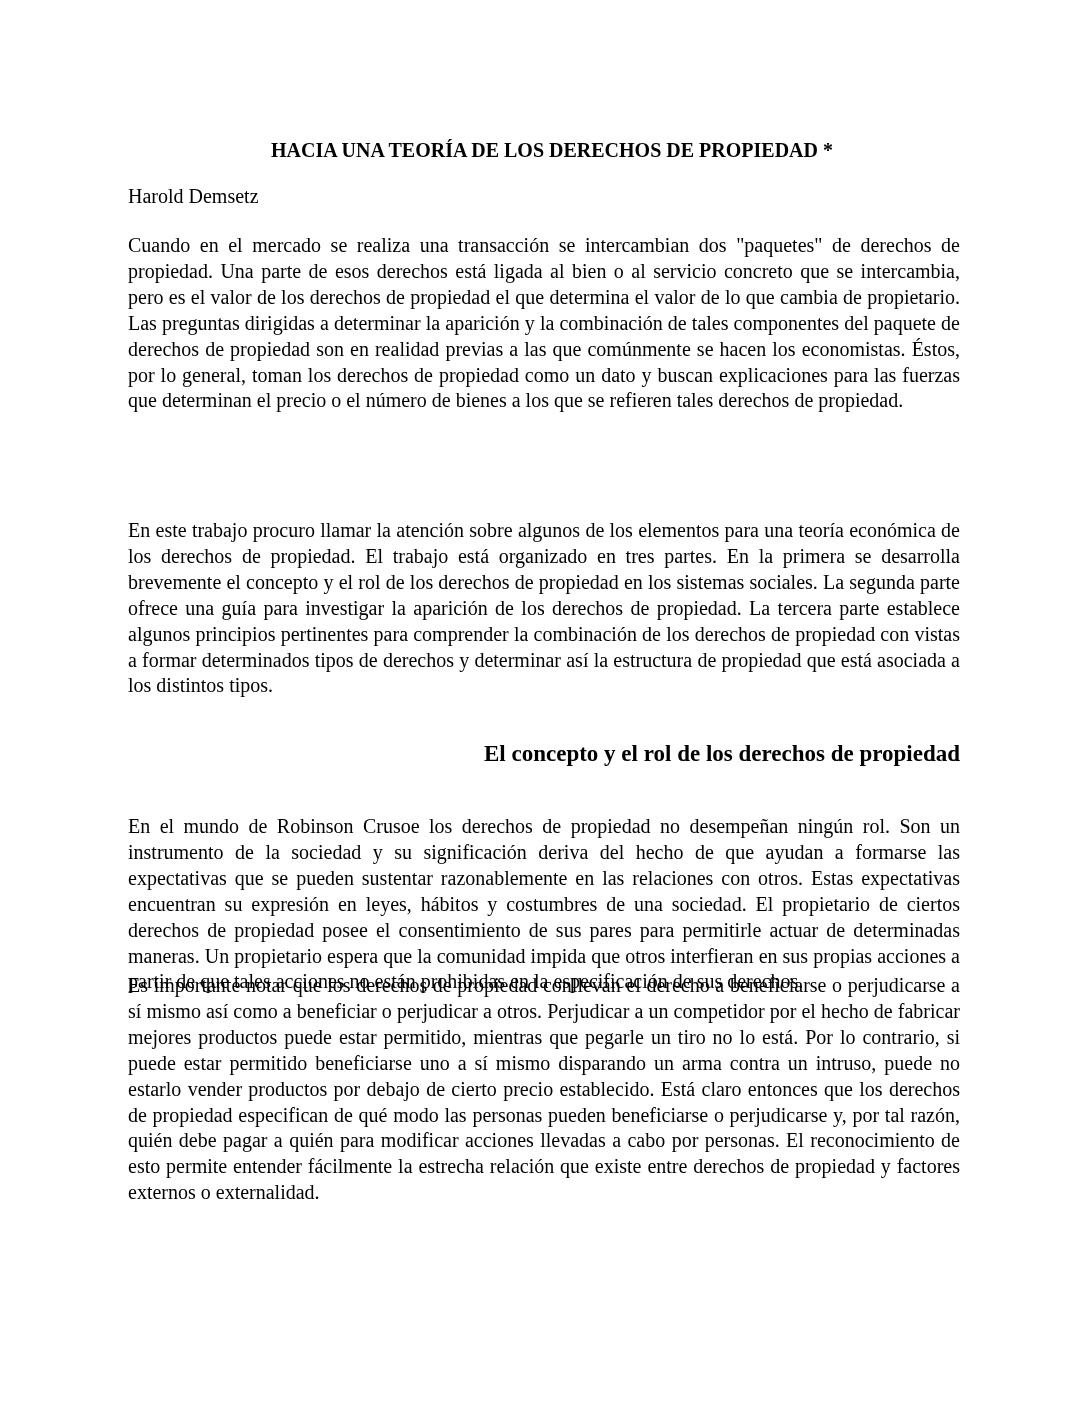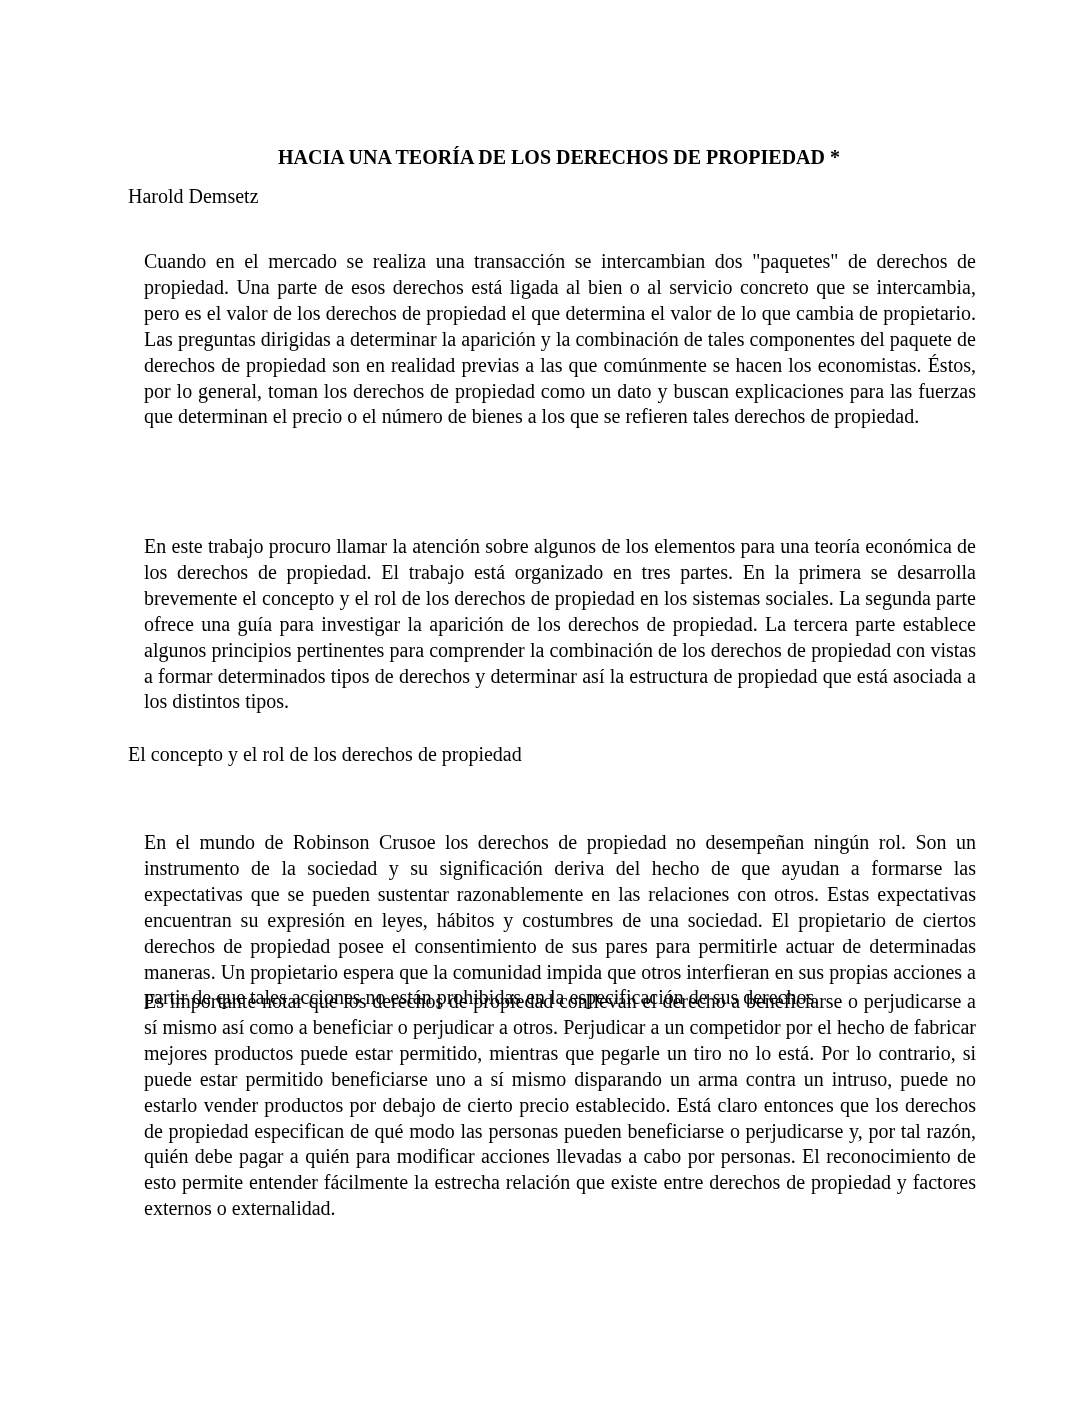--- a/index.html
+++ b/index.html
@@ -41,42 +41,42 @@
       font-size: 20px;
       line-height: 28px;
     }
     .para {
       position: absolute;
       left: 0;
       width: 832px;
       font-size: 20px;
       line-height: 25.9px;
       text-align: justify;
-      margin: 16px;
+      margin: 0;
     }
     .p1 { top: 233px; }
     .p2 { top: 518px; }
     .heading {
       position: absolute;
       left: 0;
       top: 740px;
       width: 832px;
-      text-align: left;
-      font-weight: normal;
-      font-size: 20px;
+      text-align: right;
+      font-weight: bold;
+      font-size: 23px;
       line-height: 28px;
     }
     .p3 { top: 814px; }
     .p4 { top: 973px; }
   </style>
 </head>
 <body>
 
 <div class="page">
-  <h1 class="title" style="margin:15px;">HACIA UNA TEORÍA DE LOS DERECHOS DE PROPIEDAD *</h1>
+  <h1 class="title" style="margin:8px;">HACIA UNA TEORÍA DE LOS DERECHOS DE PROPIEDAD *</h1>
   <div class="author">Harold Demsetz</div>
 
   <p class="para p1">Cuando en el mercado se realiza una transacción se intercambian dos "paquetes" de derechos de propiedad. Una parte de esos derechos está ligada al bien o al servicio concreto que se intercambia, pero es el valor de los derechos de propiedad el que determina el valor de lo que cambia de propietario. Las preguntas dirigidas a determinar la aparición y la combinación de tales componentes del paquete de derechos de propiedad son en realidad previas a las que comúnmente se hacen los economistas. Éstos, por lo general, toman los derechos de propiedad como un dato y buscan explicaciones para las fuerzas que determinan el precio o el número de bienes a los que se refieren tales derechos de propiedad.</p>
   <p class="para p2">En este trabajo procuro llamar la atención sobre algunos de los elementos para una teoría económica de los derechos de propiedad. El trabajo está organizado en tres partes. En la primera se desarrolla brevemente el concepto y el rol de los derechos de propiedad en los sistemas sociales. La segunda parte ofrece una guía para investigar la aparición de los derechos de propiedad. La tercera parte establece algunos principios pertinentes para comprender la combinación de los derechos de propiedad con vistas a formar determinados tipos de derechos y determinar así la estructura de propiedad que está asociada a los distintos tipos.</p>
 
   <h2 class="heading" style="margin:0;">El concepto y el rol de los derechos de propiedad</h2>
 
   <p class="para p3">En el mundo de Robinson Crusoe los derechos de propiedad no desempeñan ningún rol. Son un instrumento de la sociedad y su significación deriva del hecho de que ayudan  a formarse las expectativas que se pueden sustentar razonablemente en las relaciones con otros. Estas expectativas encuentran su expresión en leyes, hábitos y costumbres de una sociedad. El propietario de ciertos derechos de propiedad posee el consentimiento de sus pares para permitirle actuar de determinadas maneras. Un propietario espera que la comunidad impida que otros interfieran en sus propias acciones a partir de que tales acciones no están prohibidas en la especificación de sus derechos.</p>
   <p class="para p4">Es importante notar que los derechos de propiedad conllevan el derecho a beneficiarse o perjudicarse a sí mismo así como a beneficiar o perjudicar a otros. Perjudicar a un competidor por el hecho de fabricar mejores productos puede estar permitido, mientras que pegarle un tiro no lo está. Por lo contrario, si puede estar permitido beneficiarse uno a sí mismo disparando un arma contra un intruso, puede no estarlo vender productos por debajo de cierto precio establecido. Está claro entonces que los derechos de propiedad especifican de qué modo las personas pueden beneficiarse o perjudicarse y, por tal razón, quién debe pagar a quién para modificar acciones llevadas a cabo por personas. El reconocimiento de esto permite entender fácilmente la estrecha relación que existe entre derechos de propiedad y factores externos o externalidad.</p>
 </div>

